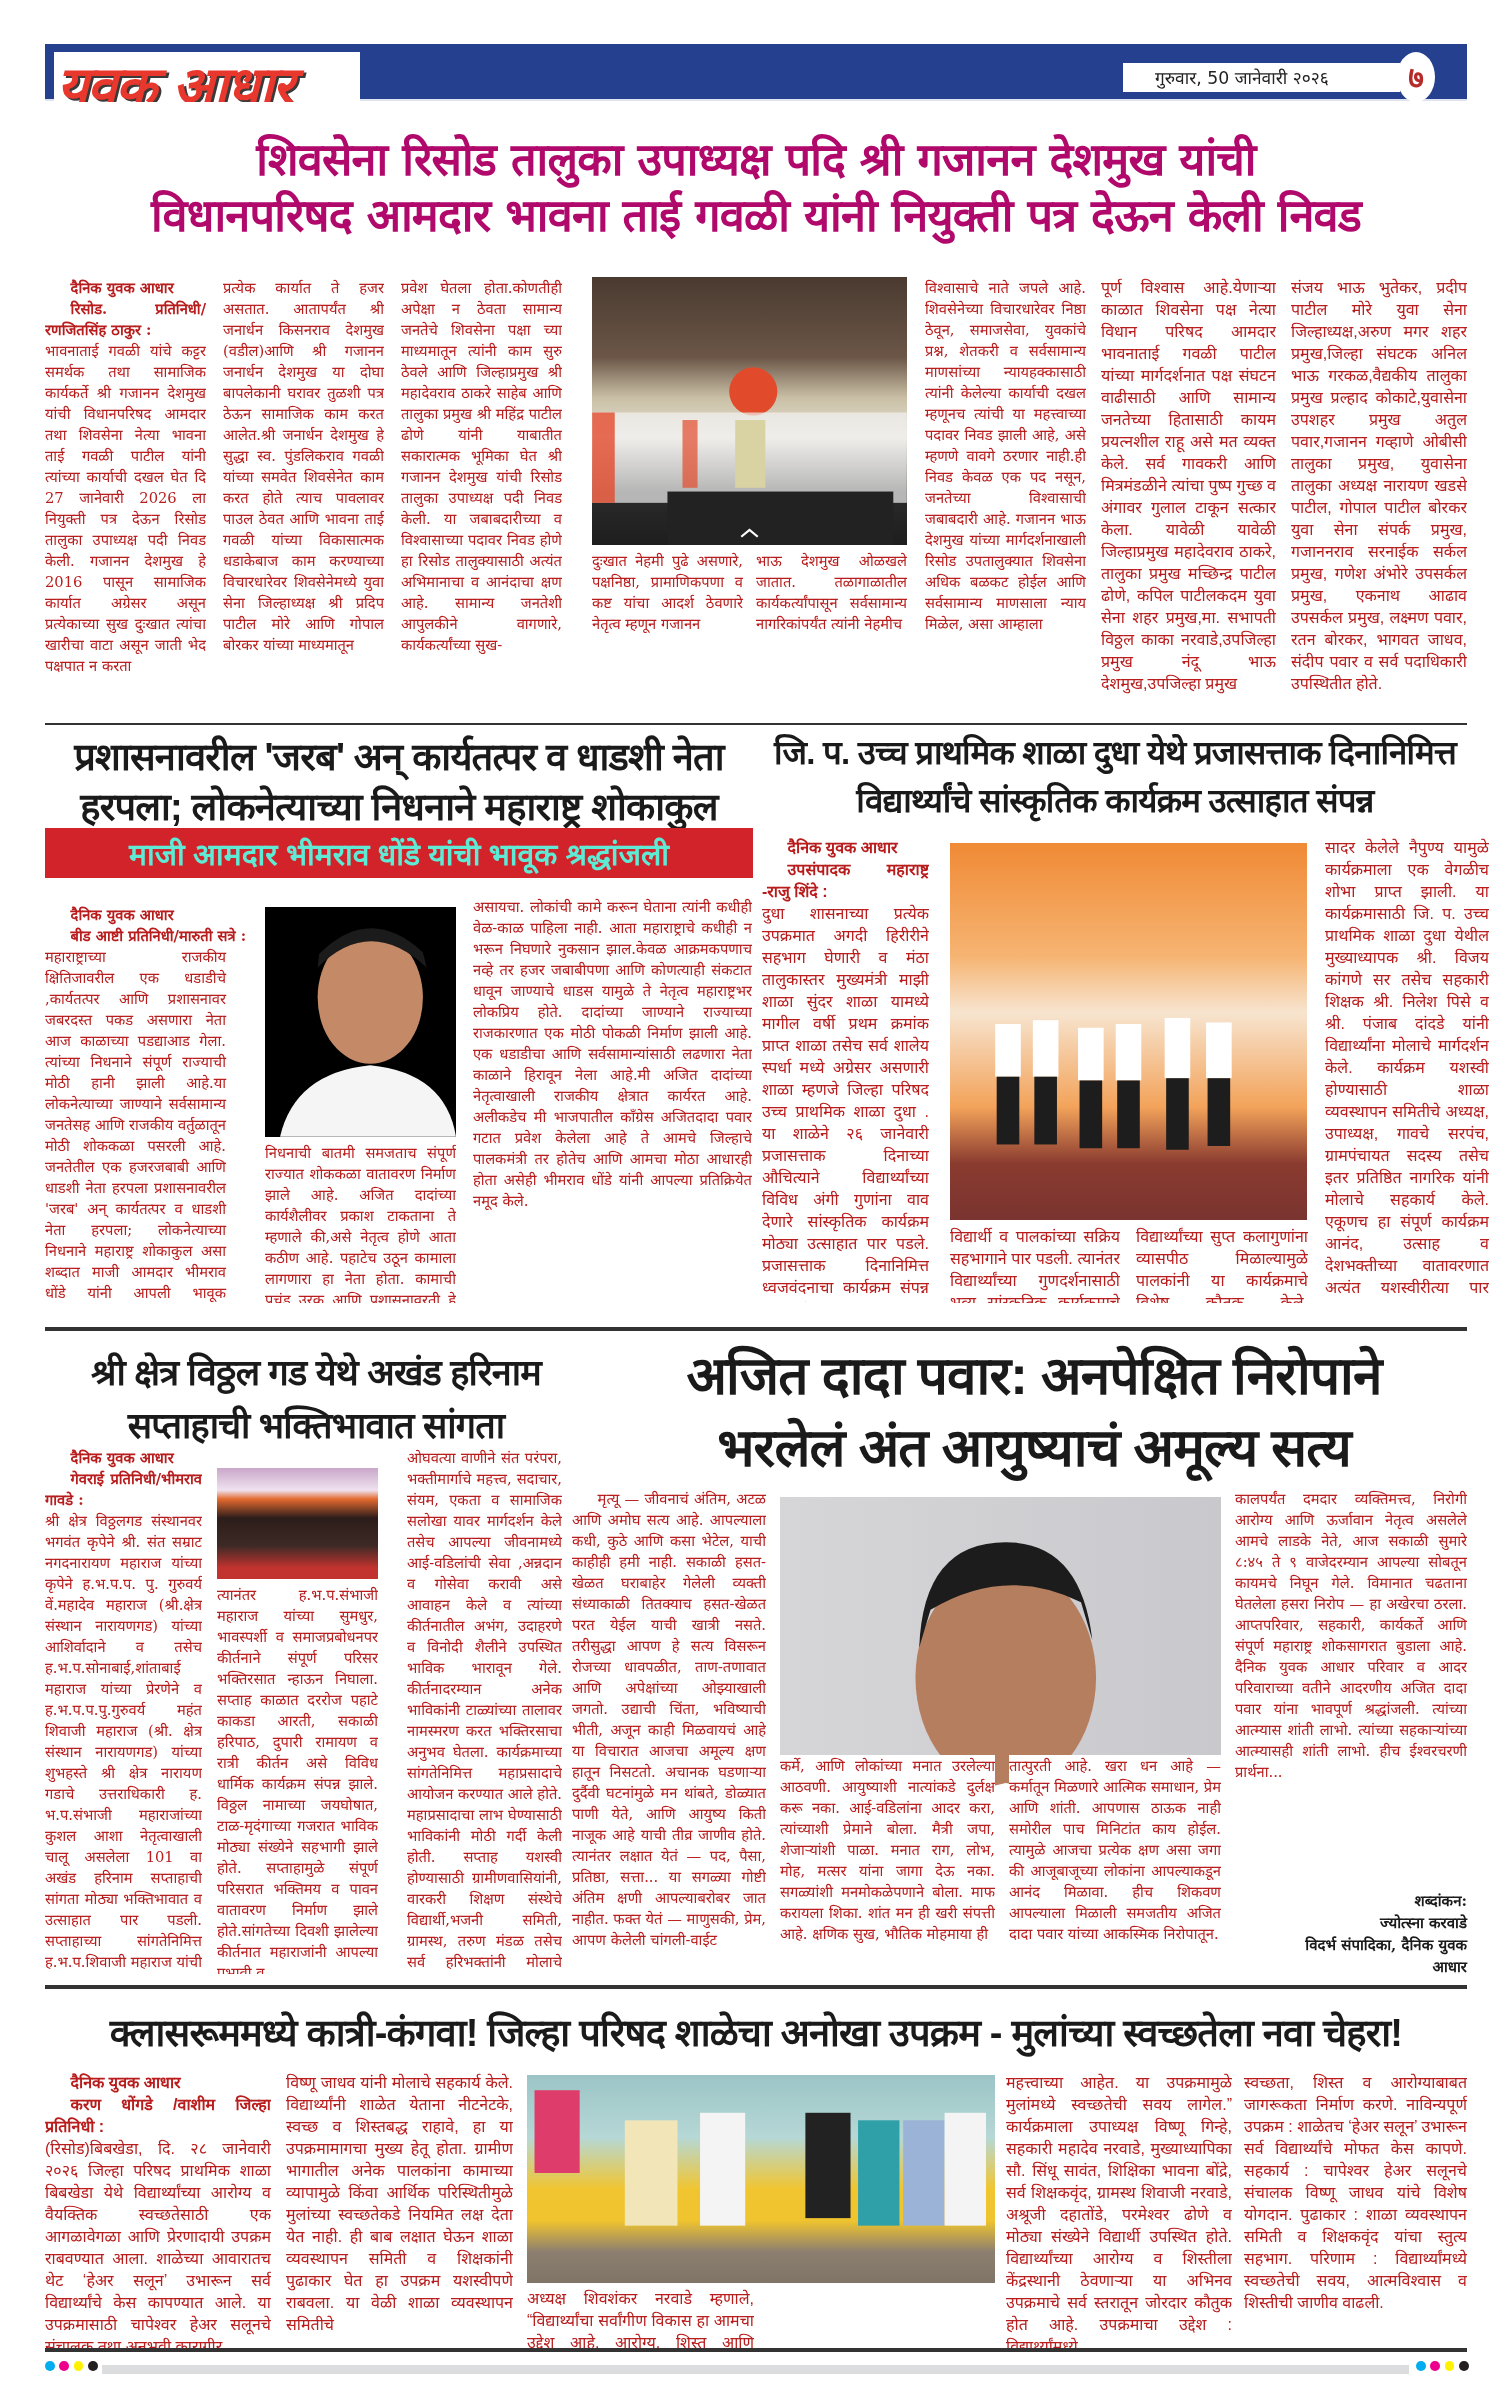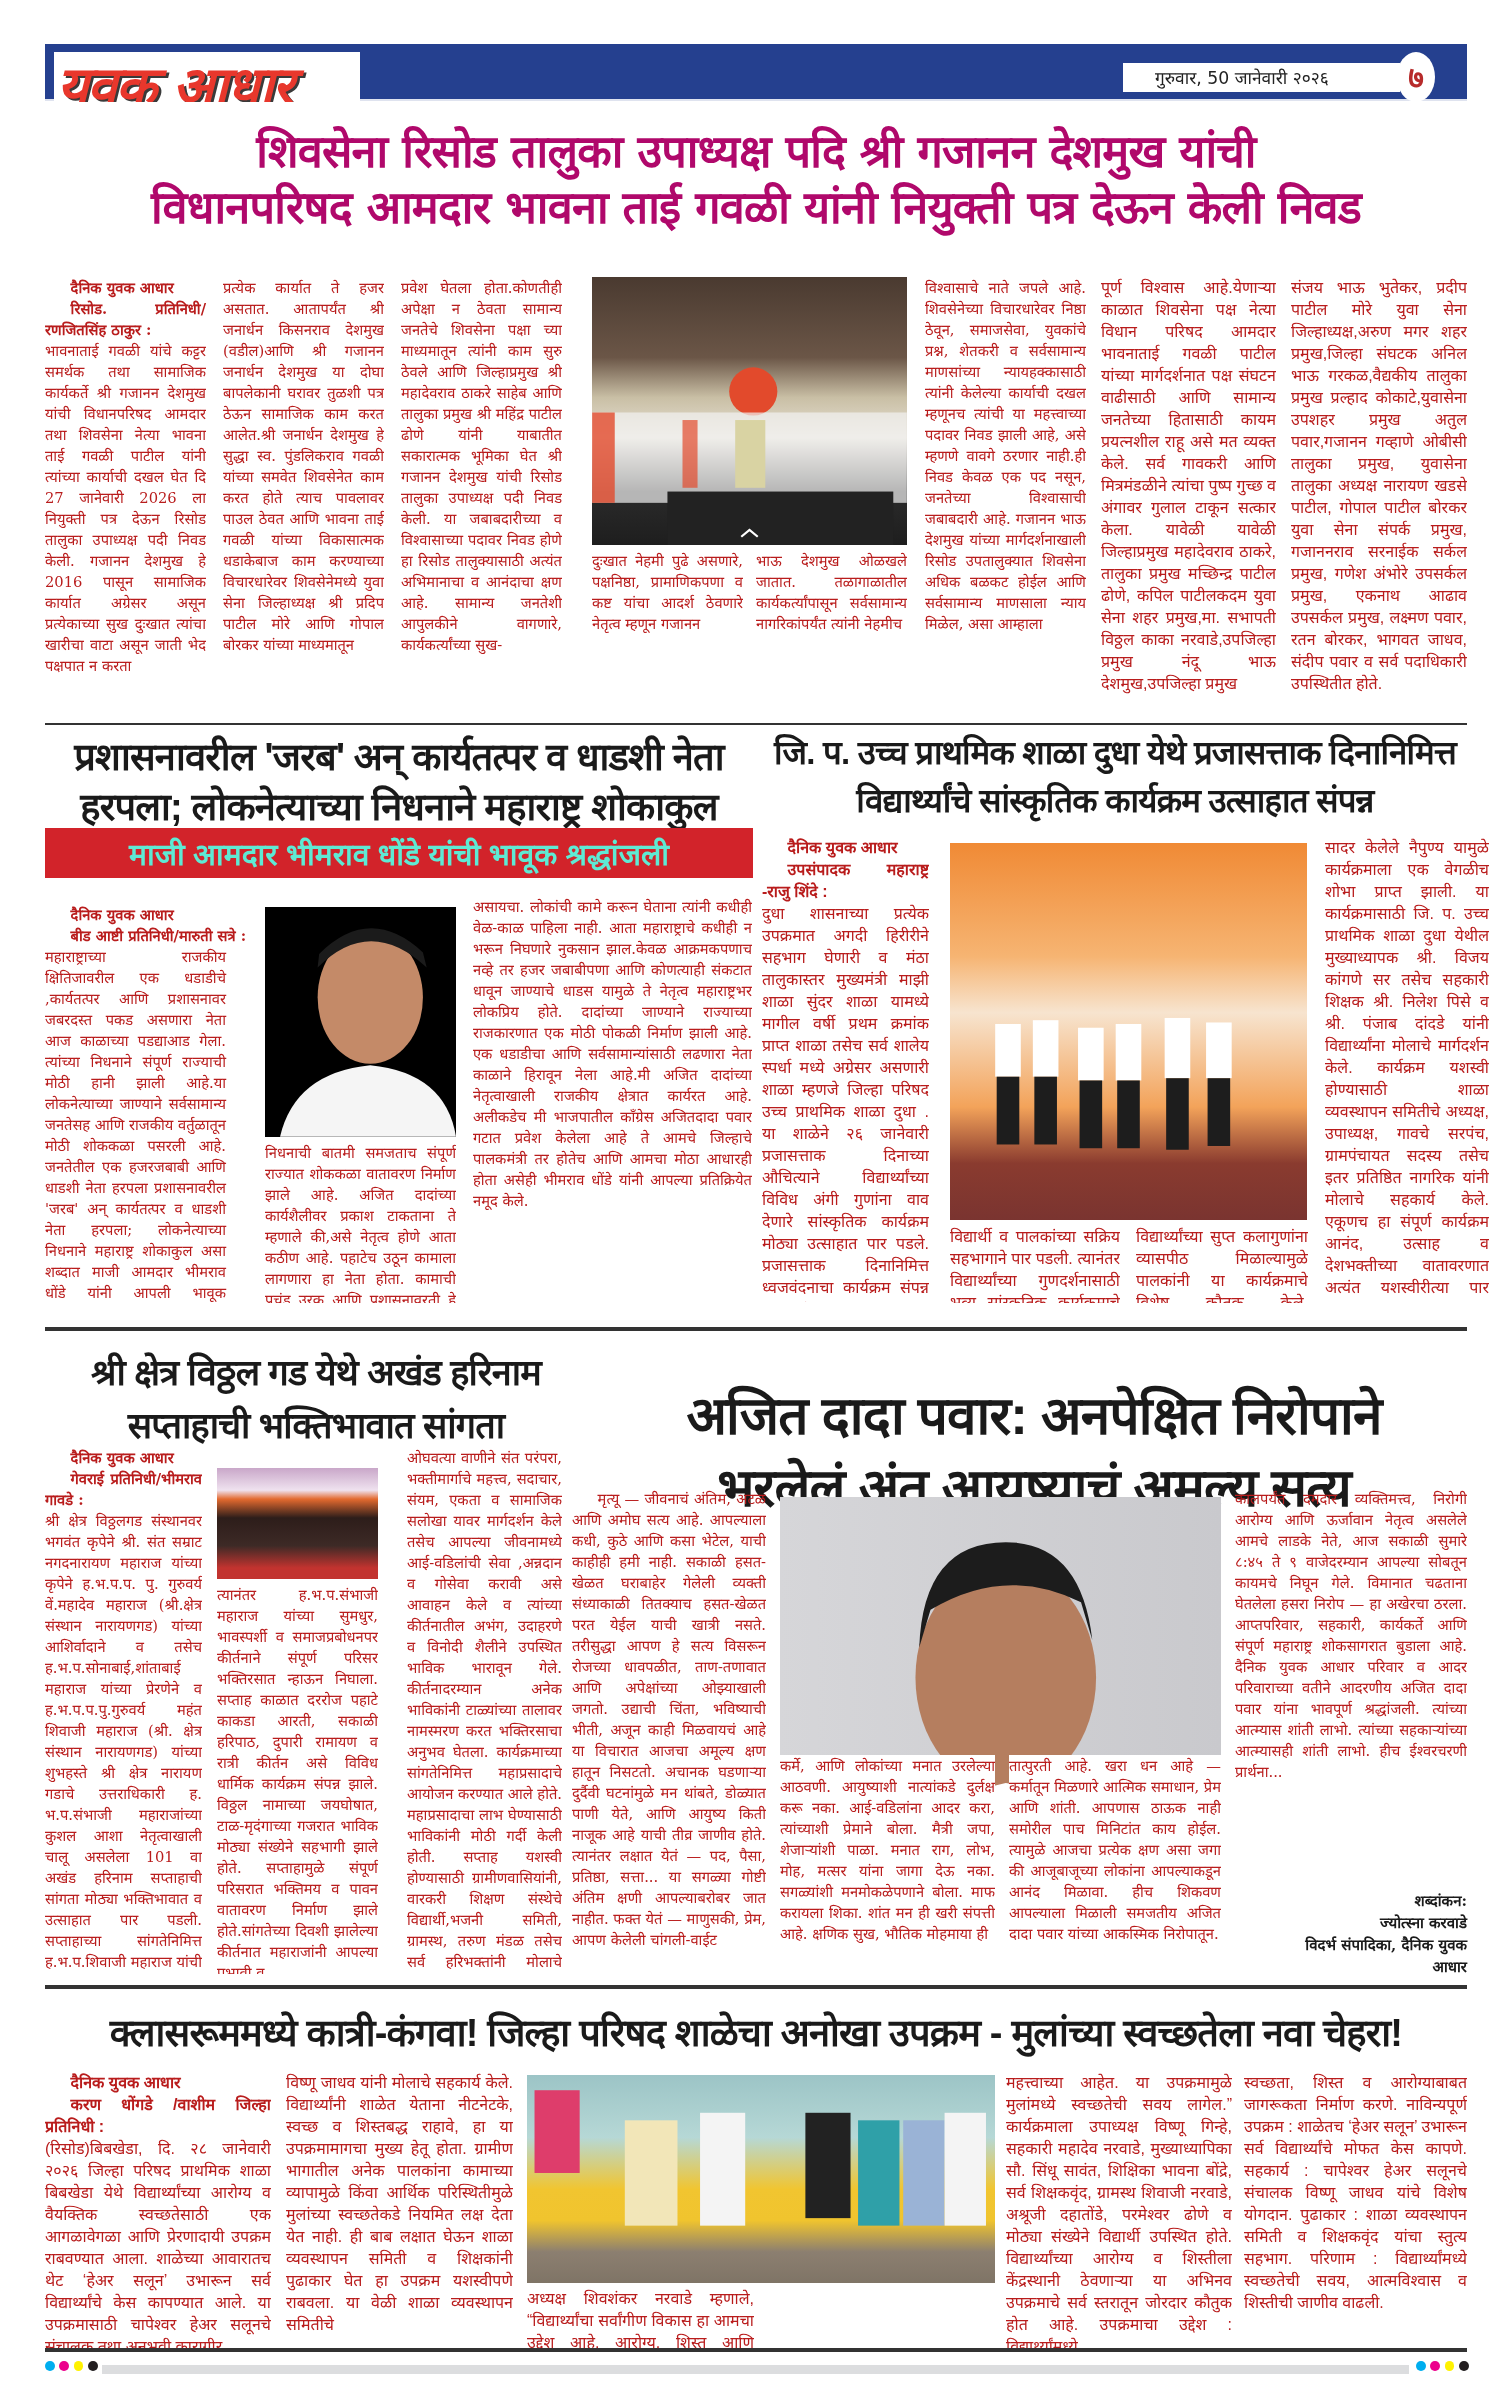--- a/index.html
+++ b/index.html
@@ -7,21 +7,21 @@
   body { position: relative; font-family: "DejaVu Sans", sans-serif; color: #1a1a1a; }
 
   
   .masthead { position: absolute; left: 45px; top: 44px; width: 1422px; height: 57px; background: #25408f; border-bottom: 2.3px solid #dfe3ef; }
   .logo-box { position: absolute; left: 9px; top: 7.5px; width: 306px; height: 50px; background: #fff; overflow: hidden; }
   .logo-text { position: absolute; left: 3px; top: -4.5px; font-family: "DejaVu Sans", sans-serif; font-weight: 900; font-size: 54px; font-style: italic; color: #e8372c; letter-spacing: -1.5px; text-shadow: 2.3px 2.3px 0 #3a3a3a; white-space: nowrap; }
   .date-box { position: absolute; left: 1078px; top: 19px; width: 277px; height: 29px; background: #fff; display: flex; align-items: center; padding-left: 32px; font-size: 17.3px; color: #222; }
   .page-badge { position: absolute; left: 1352px; top: 7.5px; width: 38px; height: 50px; border-radius: 50%; background: #fff; display: flex; align-items: center; justify-content: center; font-size: 30px; font-weight: 900; color: #b72b2b; }
 
   .headline { position: absolute; font-weight: 900; text-align: center; line-height: 1.25; letter-spacing: -0.8px; white-space: nowrap; }
-  .h-main { left: 30px; top: 124px; width: 1452px; font-size: 45px; color: #b0086b; }
+  .h-main { left: 30px; top: 132px; width: 1452px; font-size: 45px; color: #b0086b; }
   .h-black { color: #1a1a1a; font-family: "Liberation Sans", sans-serif; }
 
   .col { position: absolute; font-family: "DejaVu Serif", serif; font-size: 14.7px; line-height: 21px; text-align: justify; color: #b91c1c; overflow: hidden; }
   .col.cond { font-family: "Liberation Sans", sans-serif; font-size: 16px; line-height: 22px; }
   .byline { font-weight: 700; }
   .byline p { text-indent: 30px; }
   .col p { text-indent: 25.6px; }
   .col p.noind { text-indent: 0; }
 
   .rule { position: absolute; left: 45px; width: 1422px; height: 3.8px; background: #333; }
@@ -182,21 +182,21 @@
   <p class="noind">श्री क्षेत्र विठ्ठलगड संस्थानवर भगवंत कृपेने श्री. संत सम्राट नगदनारायण महाराज यांच्या कृपेने ह.भ.प.प. पु. गुरुवर्य वें.महादेव महाराज (श्री.क्षेत्र संस्थान नारायणगड) यांच्या आशिर्वादाने व तसेच ह.भ.प.सोनाबाई,शांताबाई महाराज यांच्या प्रेरणेने व ह.भ.प.प.पु.गुरुवर्य महंत शिवाजी महाराज (श्री. क्षेत्र संस्थान नारायणगड) यांच्या शुभहस्ते श्री क्षेत्र नारायण गडाचे उत्तराधिकारी ह. भ.प.संभाजी महाराजांच्या कुशल आशा नेतृत्वाखाली चालू असलेला 101 वा अखंड हरिनाम सप्ताहाची सांगता मोठ्या भक्तिभावात व उत्साहात पार पडली. सप्ताहाच्या सांगतेनिमित्त ह.भ.प.शिवाजी महाराज यांची श्री क्षेत्र विठ्ठल गड येथे भेट व</p>
 </div>
 <div class="photo" style="left:217px; top:1468px; width:161px; height:111px; background: linear-gradient(180deg,#c9a7c9 0%,#efe2ef 20%,#e36a2f 28%,#2d1d1a 45%,#3d2a26 70%,#c2332f 90%);"></div>
 <div class="col" style="left:217px; top:1584px; width:161px; height:390px;">
   <p class="noind">त्यानंतर ह.भ.प.संभाजी महाराज यांच्या सुमधुर, भावस्पर्शी व समाजप्रबोधनपर कीर्तनाने संपूर्ण परिसर भक्तिरसात न्हाऊन निघाला. सप्ताह काळात दररोज पहाटे काकडा आरती, सकाळी हरिपाठ, दुपारी रामायण व रात्री कीर्तन असे विविध धार्मिक कार्यक्रम संपन्न झाले. विठ्ठल नामाच्या जयघोषात, टाळ-मृदंगाच्या गजरात भाविक मोठ्या संख्येने सहभागी झाले होते. सप्ताहामुळे संपूर्ण परिसरात भक्तिमय व पावन वातावरण निर्माण झाले होते.सांगतेच्या दिवशी झालेल्या कीर्तनात महाराजांनी आपल्या प्रभावी व</p>
 </div>
 <div class="col" style="left:407px; top:1447px; width:155px; height:527px;">
   <p class="noind">ओघवत्या वाणीने संत परंपरा, भक्तीमार्गाचे महत्त्व, सदाचार, संयम, एकता व सामाजिक सलोखा यावर मार्गदर्शन केले तसेच आपल्या जीवनामध्ये आई-वडिलांची सेवा ,अन्नदान व गोसेवा करावी असे आवाहन केले व त्यांच्या कीर्तनातील अभंग, उदाहरणे व विनोदी शैलीने उपस्थित भाविक भारावून गेले. कीर्तनादरम्यान अनेक भाविकांनी टाळ्यांच्या तालावर नामस्मरण करत भक्तिरसाचा अनुभव घेतला. कार्यक्रमाच्या सांगतेनिमित्त महाप्रसादाचे आयोजन करण्यात आले होते. महाप्रसादाचा लाभ घेण्यासाठी भाविकांनी मोठी गर्दी केली होती. सप्ताह यशस्वी होण्यासाठी ग्रामीणवासियांनी, वारकरी शिक्षण संस्थेचे विद्यार्थी,भजनी समिती, ग्रामस्थ, तरुण मंडळ तसेच सर्व हरिभक्तांनी मोलाचे सहकार्य केले.</p>
 </div>
 
-<div class="headline h-black" style="left:602px; top:1340px; width:864px; font-size:53px; line-height:72px;margin-top:40px;">
+<div class="headline h-black" style="left:602px; top:1340px; width:864px; font-size:53px; line-height:72px;">
   <div>अजित दादा पवार: अनपेक्षित निरोपाने</div>
   <div>भरलेलं अंत आयुष्याचं अमूल्य सत्य</div>
 </div>
 <div class="col" style="left:572px; top:1488px; width:194px; height:486px;">
   <p>मृत्यू — जीवनाचं अंतिम, अटळ आणि अमोघ सत्य आहे. आपल्याला कधी, कुठे आणि कसा भेटेल, याची काहीही हमी नाही. सकाळी हसत-खेळत घराबाहेर गेलेली व्यक्ती संध्याकाळी तितक्याच हसत-खेळत परत येईल याची खात्री नसते. तरीसुद्धा आपण हे सत्य विसरून रोजच्या धावपळीत, ताण-तणावात आणि अपेक्षांच्या ओझ्याखाली जगतो. उद्याची चिंता, भविष्याची भीती, अजून काही मिळवायचं आहे या विचारात आजचा अमूल्य क्षण हातून निसटतो. अचानक घडणाऱ्या दुर्दैवी घटनांमुळे मन थांबते, डोळ्यात पाणी येते, आणि आयुष्य किती नाजूक आहे याची तीव्र जाणीव होते. त्यानंतर लक्षात येतं — पद, पैसा, प्रतिष्ठा, सत्ता... या सगळ्या गोष्टी अंतिम क्षणी आपल्याबरोबर जात नाहीत. फक्त येतं — माणुसकी, प्रेम, आपण केलेली चांगली-वाईट</p>
 </div>
 <div class="photo" style="left:780px; top:1497px; width:441px; height:453px; background: linear-gradient(90deg,#d6d6d9,#c9c9cd);">
   <svg width="441" height="453" style="position:absolute;left:0;top:0" viewBox="0 0 586 602">
     <ellipse cx="300" cy="240" rx="120" ry="150" fill="#b57e5f"></ellipse>
     <path d="M185 200 Q190 60 300 60 Q400 60 415 190 L400 140 Q300 90 200 150 Z" fill="#1c1c1c"></path>

